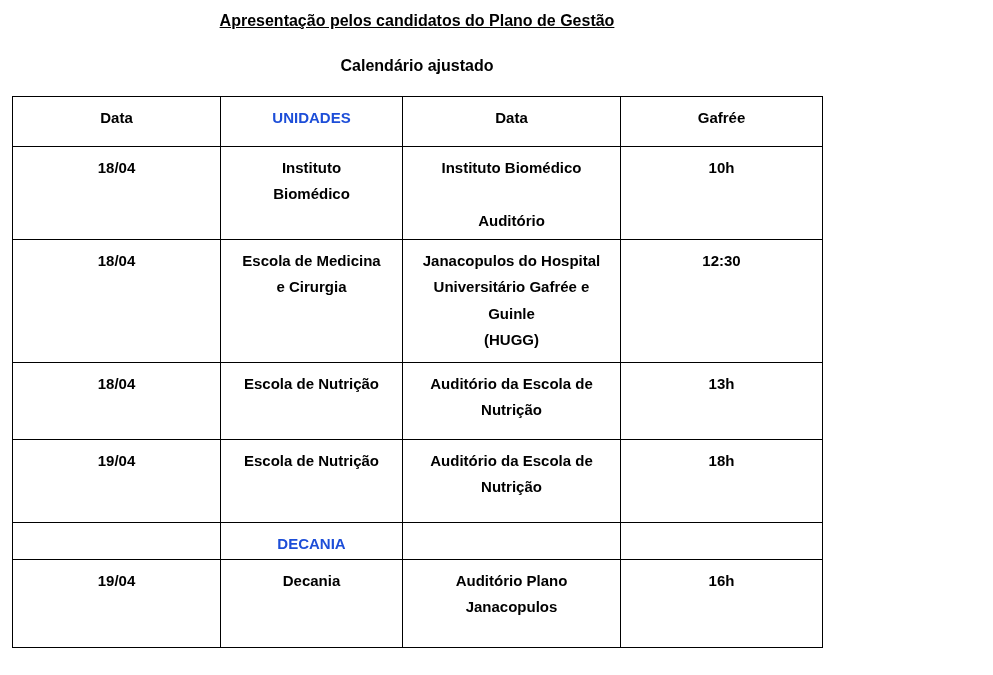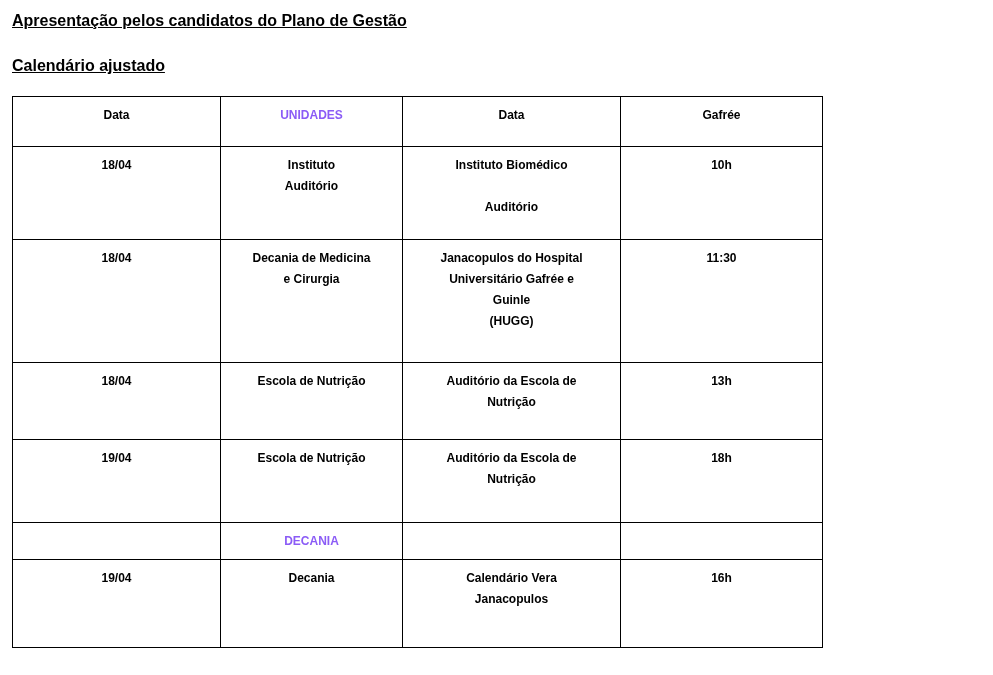--- a/index.html
+++ b/index.html
@@ -13,59 +13,59 @@
     color: #000000;
   }
   .doc {
     width: 993px;
     height: 675px;
     overflow: hidden;
   }
   .title-block {
     width: 810px;
     margin-left: 12px;
+    text-align: center;
   }
   .doc-title {
     margin: 0;
     padding-top: 12px;
     font-size: 16px;
     font-weight: bold;
     text-decoration: underline;
   }
   .doc-subtitle {
     margin: 0;
     padding-top: 27px;
     font-size: 16px;
     font-weight: bold;
-    text-decoration: underline;
   }
   table.schedule {
     margin-left: 12px;
     margin-top: 21px;
     border-collapse: collapse;
     table-layout: fixed;
     width: 810px;
   }
   table.schedule col.c1 { width: 208px; }
   table.schedule col.c2 { width: 182px; }
   table.schedule col.c3 { width: 218px; }
   table.schedule col.c4 { width: 202px; }
   table.schedule th,
   table.schedule td {
     border: 1px solid #000000;
     vertical-align: top;
     text-align: center;
     font-weight: bold;
-    font-size: 12px;
+    font-size: 15px;
     line-height: 1.75;
     padding: 8px 6px 0 6px;
     white-space: pre-line;
     overflow: hidden;
   }
-  .red { color: #8b5cf6; }
+  .red { color: #1d4ed8; }
   tr.r-head  { height: 50px; }
   tr.r0 { height: 93px; }
   tr.r1 { height: 123px; }
   tr.r2 { height: 77px; }
   tr.r3 { height: 83px; }
   tr.r4 { height: 37px; }
   tr.r5 { height: 88px; }
 </style>
 </head>
 <body>
@@ -89,35 +89,35 @@
         <th>Data</th>
         <th class="red">UNIDADES</th>
         <th>Data</th>
         <th>Gafrée</th>
       </tr>
     </thead>
     <tbody>
       <tr class="r0">
         <td>18/04</td>
         <td>Instituto
-Auditório</td>
+Biomédico</td>
         <td>Instituto Biomédico
 
 Auditório</td>
         <td>10h</td>
       </tr>
       <tr class="r1">
         <td>18/04</td>
-        <td>Decania de Medicina
+        <td>Escola de Medicina
 e Cirurgia</td>
         <td>Janacopulos do Hospital
 Universitário Gafrée e
 Guinle
 (HUGG)</td>
-        <td>11:30</td>
+        <td>12:30</td>
       </tr>
       <tr class="r2">
         <td>18/04</td>
         <td>Escola de Nutrição</td>
         <td>Auditório da Escola de
 Nutrição</td>
         <td>13h</td>
       </tr>
       <tr class="r3">
         <td>19/04</td>
@@ -128,20 +128,20 @@
       </tr>
       <tr class="r4">
         <td></td>
         <td class="red">DECANIA</td>
         <td></td>
         <td></td>
       </tr>
       <tr class="r5">
         <td>19/04</td>
         <td>Decania</td>
-        <td>Calendário Vera
+        <td>Auditório Plano
 Janacopulos</td>
         <td>16h</td>
       </tr>
     </tbody>
   </table>
 
 </div>
 
 </body></html>

